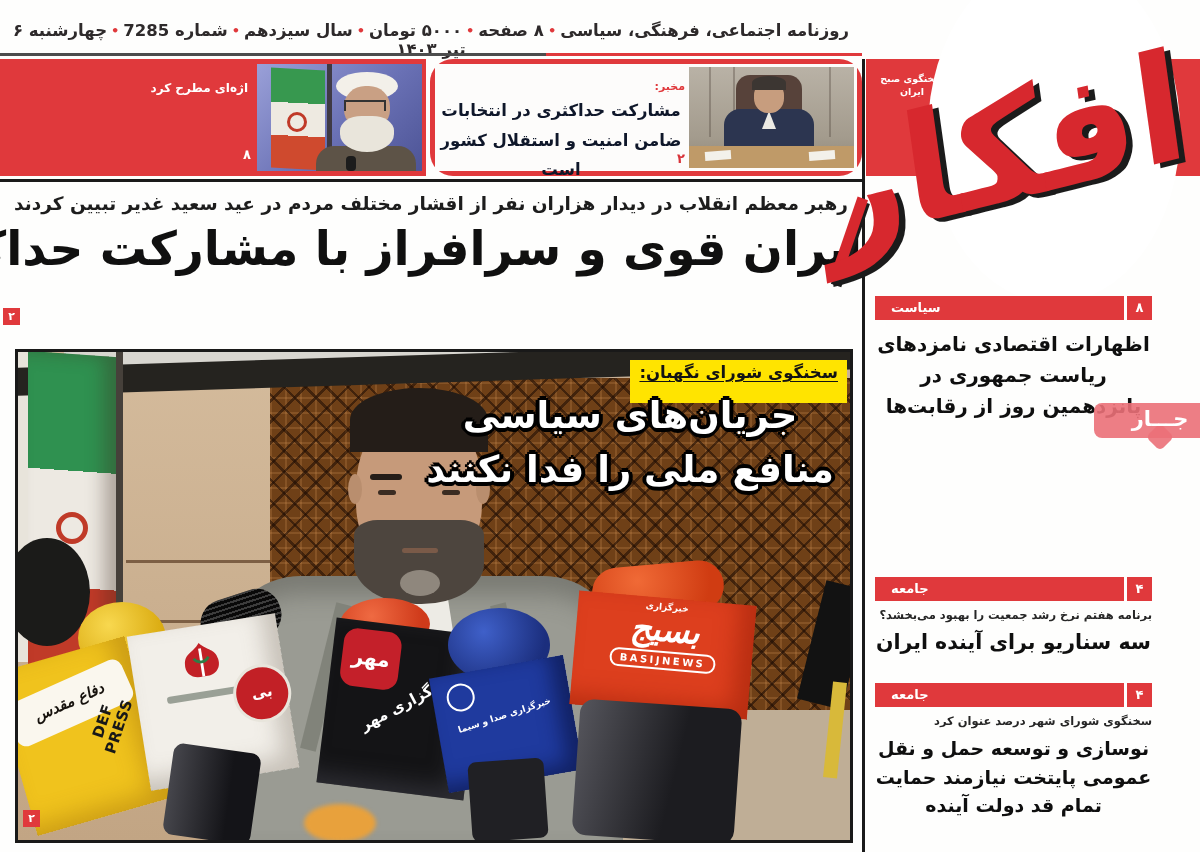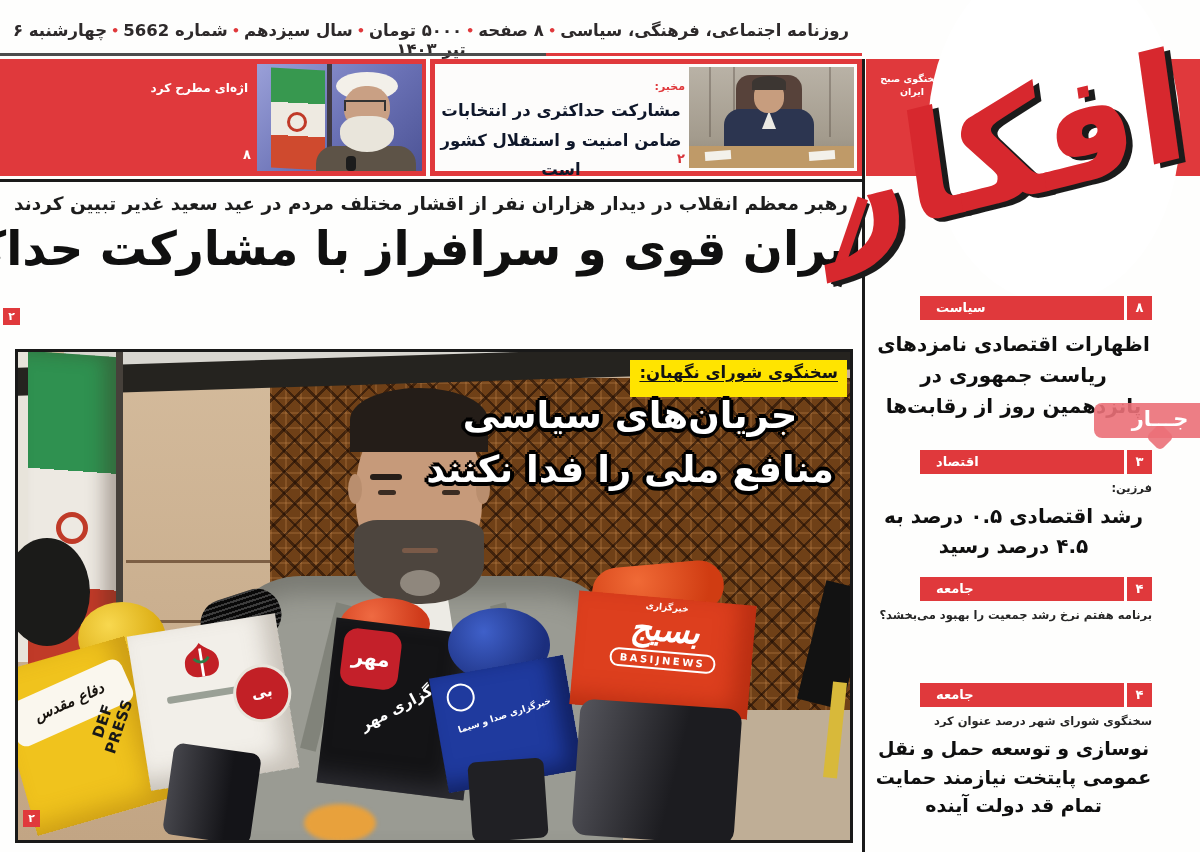--- a/index.html
+++ b/index.html
@@ -29,21 +29,21 @@
   .bl-pole{position:absolute;left:70px;top:0;width:5px;height:107px;background:#3f3a44;}
   .bl-turban{position:absolute;right:24px;top:8px;width:62px;height:28px;background:#f3f0e9;border-radius:50%;}
   .bl-face{position:absolute;right:32px;top:22px;width:46px;height:44px;background:#c9a084;border-radius:46%;}
   .bl-glasses{position:absolute;right:36px;top:36px;width:38px;height:9px;border-top:2px solid #333;
               border-left:2px solid #333;border-right:2px solid #333;}
   .bl-beard{position:absolute;right:28px;top:52px;width:54px;height:36px;background:#e9e5db;border-radius:40% 40% 50% 50%;}
   .bl-robe{position:absolute;right:6px;top:82px;width:100px;height:25px;background:#5d5347;border-radius:18px 18px 0 0;}
   .bl-mic{position:absolute;right:66px;top:92px;width:10px;height:15px;background:#1c1c1c;border-radius:4px;}
 
   
-  .box-mid{position:absolute;left:430px;top:59px;width:432px;height:117px;background:#e0393c;}
+  .box-mid{position:absolute;left:430px;top:59px;width:432px;height:117px;background:#e0393c;border-radius:23px;}
   .bm-inner{position:absolute;inset:5px;background:#fdfcfb;}
   .bm-kicker{position:absolute;right:172px;top:16px;color:#e0393c;font-size:11px;font-weight:bold;}
   .bm-headline{position:absolute;left:4px;top:32px;width:244px;text-align:center;color:#0f172a;
                font-weight:bold;font-size:16.5px;line-height:1.8;}
   .bm-num{position:absolute;right:172px;bottom:5px;color:#d8333a;font-weight:bold;font-size:13px;}
   .bm-photo{position:absolute;right:3px;top:3px;width:165px;height:101px;overflow:hidden;
             background:linear-gradient(180deg,#b9b2a6 0%,#a39b8d 70%,#8d8577 100%);}
   .bm-panel{position:absolute;top:0;width:2px;height:70px;background:rgba(80,70,60,.35);}
   .bm-chair{position:absolute;right:52px;top:8px;width:66px;height:60px;background:#57423a;border-radius:14px 14px 0 0;}
   .bm-face2{position:absolute;right:70px;top:14px;width:30px;height:32px;background:#c79d7e;border-radius:45%;}
@@ -169,31 +169,31 @@
            letter-spacing:2.5px;padding:0 8px;line-height:15px;margin-top:3px;}
   .mic-stem3{position:absolute;left:558px;top:352px;width:162px;height:136px;border-radius:14px;
              background:linear-gradient(100deg,#55555c,#1c1c20 60%);transform:rotate(4deg);}
   .mic-right{position:absolute;left:793px;top:232px;width:46px;height:122px;background:#121212;transform:rotate(14deg);}
   .mic-right2{position:absolute;left:810px;top:330px;width:14px;height:96px;background:#d8b93a;transform:rotate(6deg);}
   .ph-orange{position:absolute;left:286px;top:452px;width:72px;height:38px;background:#e8a13c;
              border-radius:50%;filter:blur(2px);}
 
   
   .ph-kicker{position:absolute;right:3px;top:8px;background:#ffe400;color:#131313;font-weight:bold;
-             font-size:16.5px;padding:3px 9px 15px;z-index:20;text-decoration:underline;text-underline-offset:3px;}
+             font-size:16.5px;padding:3px 9px 21px;z-index:20;text-decoration:underline;text-underline-offset:3px;}
   .ph-h{position:absolute;right:2px;width:436px;text-align:center;color:#fff;font-weight:bold;font-size:37px;z-index:20;
         text-shadow:-2px -2px 0 #000,2px -2px 0 #000,-2px 2px 0 #000,2px 2px 0 #000,0 4px 0 #000,4px 0 0 #000,-4px 0 0 #000,0 -4px 0 #000;}
   .ph-h1{top:42px;} .ph-h2{top:96px;}
   .ph-num{position:absolute;left:5px;bottom:13px;z-index:20;}
 
   
   .sec{position:absolute;left:875px;width:277px;}
   .sec-bar{display:flex;height:24px;}
   .sec-bar-label{flex:1;background:#e0393c;color:#fff;font-weight:bold;font-size:13px;line-height:24px;
-                 padding-left:16px;direction:rtl;text-align:left;margin-left:45px;}
+                 padding-left:16px;direction:rtl;text-align:left;}
   .sec-bar-gap{width:3px;background:#fff;}
   .sec-bar-num{width:25px;background:#e0393c;color:#fff;font-weight:bold;font-size:13px;line-height:24px;text-align:center;}
   .sec-kicker{direction:rtl;text-align:right;font-size:11.5px;font-weight:bold;color:#262626;margin-top:7px;}
   .sec-headline{direction:rtl;text-align:center;font-weight:bold;color:#0f0f0f;margin-top:6px;}
   .sec1 .sec-headline{font-size:20px;line-height:1.55;margin-top:9px;}
   .sec2 .sec-headline{font-size:20px;line-height:1.5;}
   .sec3 .sec-headline{font-size:20.5px;line-height:1.4;}
   .sec4 .sec-headline{font-size:19px;line-height:1.5;}
 
   
@@ -202,21 +202,21 @@
         z-index:30;direction:rtl;}
   .jaar:after{content:"";position:absolute;left:56px;bottom:-9px;width:20px;height:20px;
               background:rgba(235,112,120,.9);border-radius:5px;transform:rotate(45deg);z-index:-1;}
 </style>
 </head>
 <body>
 
 <div class="page">
 
   <div class="dateline fa">
-    <span>روزنامه اجتماعی، فرهنگی، سیاسی</span><span class="dot">•</span><span>۸ صفحه</span><span class="dot">•</span><span>۵۰۰۰ تومان</span><span class="dot">•</span><span>سال سیزدهم</span><span class="dot">•</span><span>شماره 5662</span><span class="dot">•</span><span>چهارشنبه ۶ تیر ۱۴۰۳</span>
+    <span>روزنامه اجتماعی، فرهنگی، سیاسی</span><span class="dot">•</span><span>۸ صفحه</span><span class="dot">•</span><span>۵۰۰۰ تومان</span><span class="dot">•</span><span>سال سیزدهم</span><span class="dot">•</span><span>شماره 7285</span><span class="dot">•</span><span>چهارشنبه ۶ تیر ۱۴۰۳</span>
   </div>
   <div class="rule-l"></div>
   <div class="rule-r"></div>
 
   <div class="box-left">
     <div class="bl-kicker fa">اژه‌ای مطرح کرد</div>
     <div class="bl-num fa">۸</div>
     <div class="bl-photo">
       <div class="bl-flag"></div>
       <div class="bl-flag-emblem"></div>
@@ -341,37 +341,29 @@
 
   <div class="sec sec1" style="top:296px">
     <div class="sec-bar">
       <div class="sec-bar-label">سیاست</div>
       <div class="sec-bar-gap"></div>
       <div class="sec-bar-num fa">۸</div>
     </div>
     <div class="sec-headline">اظهارات اقتصادی نامزدهای ریاست جمهوری در پانزدهمین روز از رقابت‌ها</div>
   </div>
 
-  <div class="sec sec2" style="top:450px">
-    <div class="sec-bar">
-      <div class="sec-bar-label">اقتصاد</div>
-      <div class="sec-bar-gap"></div>
-      <div class="sec-bar-num fa">۳</div>
-    </div>
-    <div class="sec-kicker">فرزین:</div>
-    <div class="sec-headline">رشد اقتصادی ۰.۵ درصد به ۴.۵ درصد رسید</div>
-  </div>
 
   <div class="sec sec3" style="top:577px">
     <div class="sec-bar">
       <div class="sec-bar-label">جامعه</div>
       <div class="sec-bar-gap"></div>
       <div class="sec-bar-num fa">۴</div>
     </div>
     <div class="sec-kicker">برنامه هفتم نرخ رشد جمعیت را بهبود می‌بخشد؟</div>
+    <div class="sec-headline">سه سناریو برای آینده ایران</div>
   </div>
 
   <div class="sec sec4" style="top:683px">
     <div class="sec-bar">
       <div class="sec-bar-label">جامعه</div>
       <div class="sec-bar-gap"></div>
       <div class="sec-bar-num fa">۴</div>
     </div>
     <div class="sec-kicker">سخنگوی شورای شهر درصد عنوان کرد</div>
     <div class="sec-headline">نوسازی و توسعه حمل و نقل عمومی پایتخت نیازمند حمایت تمام قد دولت آینده</div>

